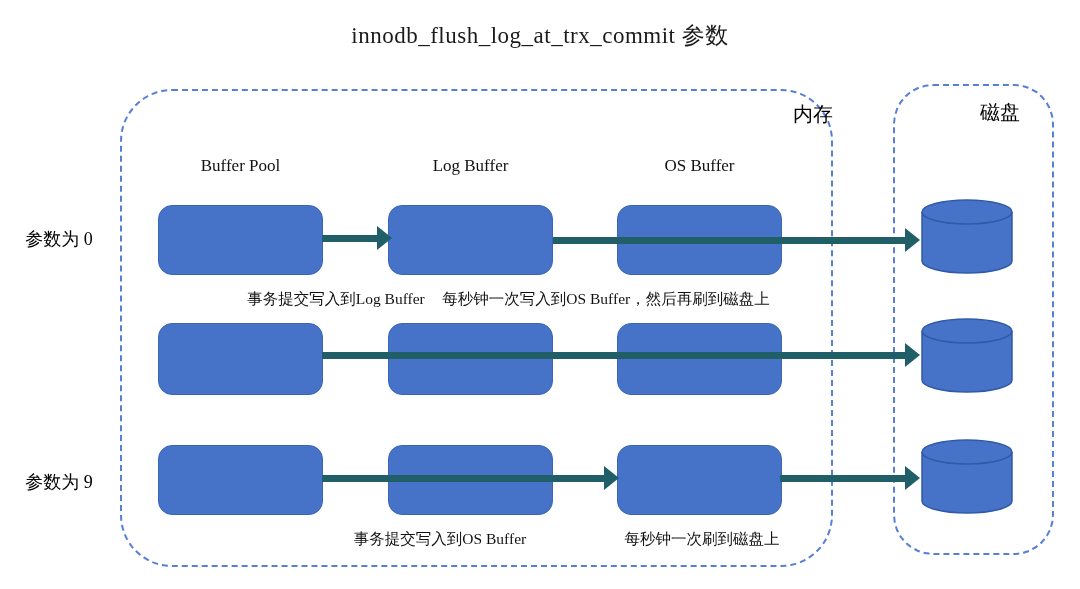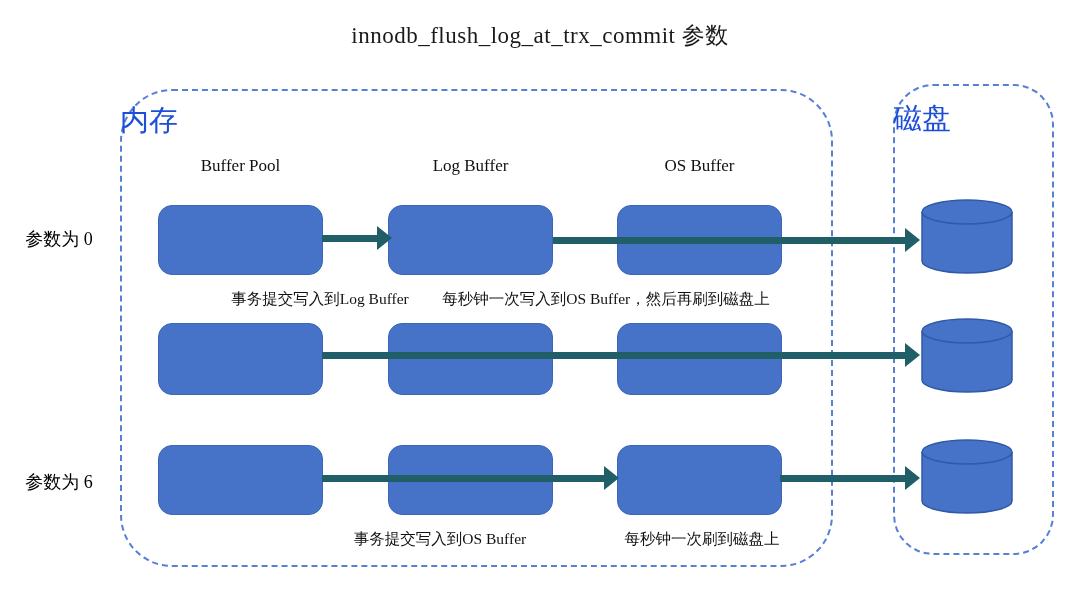--- a/index.html
+++ b/index.html
@@ -29,27 +29,27 @@
   }
   .memory-container {
     left: 120px; top: 89px; width: 709px; height: 474px;
     border-radius: 52px;
   }
   .disk-container {
     left: 893px; top: 84px; width: 157px; height: 467px;
     border-radius: 40px;
   }
   .container-label {
-    text-align: left;
-    font-size: 29px;
-    color: #1d4ed8;
+    text-align: right;
+    font-size: 20px;
+    color: #000000;
     white-space: nowrap;
   }
   .memory-label { left: 120px; width: 713px; top: 101px; }
-  .disk-label  { left: 893px; width: 161px; top: 99px; }
+  .disk-label  { left: 859px; width: 161px; top: 99px; }
 
   .col-header {
     width: 165px;
     top: 156px;
     text-align: center;
     font-size: 17px;
     color: #111111;
     white-space: nowrap;
   }
 
@@ -115,21 +115,21 @@
   <div class="abs dashed-container memory-container"></div>
   <div class="abs dashed-container disk-container"></div>
   <div class="abs container-label memory-label">内存</div>
   <div class="abs container-label disk-label">磁盘</div>
 
   <div class="abs col-header col-bp">Buffer Pool</div>
   <div class="abs col-header col-lb">Log Buffer</div>
   <div class="abs col-header col-os">OS Buffer</div>
 
   <div class="abs row-label" style="top:227px;">参数为 0</div>
-  <div class="abs row-label" style="top:470px;">参数为 6</div>
+  <div class="abs row-label" style="top:470px;">参数为 9</div>
 
   <div class="abs box row0-box col-bp"></div>
   <div class="abs box row0-box col-lb"></div>
   <div class="abs box row0-box col-os"></div>
 
   <div class="abs box row1-box col-bp"></div>
   <div class="abs box row1-box col-lb"></div>
   <div class="abs box row1-box col-os"></div>
 
   <div class="abs box row2-box col-bp"></div>
@@ -148,18 +148,18 @@
     <path d="M2 13 v49 a45 12 0 0 0 90 0 v-49" fill="#4673C8" stroke="#2F5AA8" stroke-width="1.5"></path>
     <ellipse cx="47" cy="13" rx="45" ry="12" fill="#4673C8" stroke="#2F5AA8" stroke-width="1.5"></ellipse>
   </svg>
 
   <div class="abs arrow" style="left:322px; top:226px; width:70px;"></div>
   <div class="abs arrow" style="left:553px; top:228px; width:367px;"></div>
   <div class="abs arrow" style="left:322px; top:343px; width:598px;"></div>
   <div class="abs arrow" style="left:322px; top:466px; width:297px;"></div>
   <div class="abs arrow" style="left:780px; top:466px; width:140px;"></div>
 
-  <div class="abs annotation" style="left:320px; top:289px;">事务提交写入到Log Buffer</div>
+  <div class="abs annotation" style="left:336px; top:289px;">事务提交写入到Log Buffer</div>
   <div class="abs annotation" style="left:606px; top:289px;">每秒钟一次写入到OS Buffer，然后再刷到磁盘上</div>
   <div class="abs annotation" style="left:440px; top:529px;">事务提交写入到OS Buffer</div>
   <div class="abs annotation" style="left:702px; top:529px;">每秒钟一次刷到磁盘上</div>
 
 </div>
 
 </body></html>

